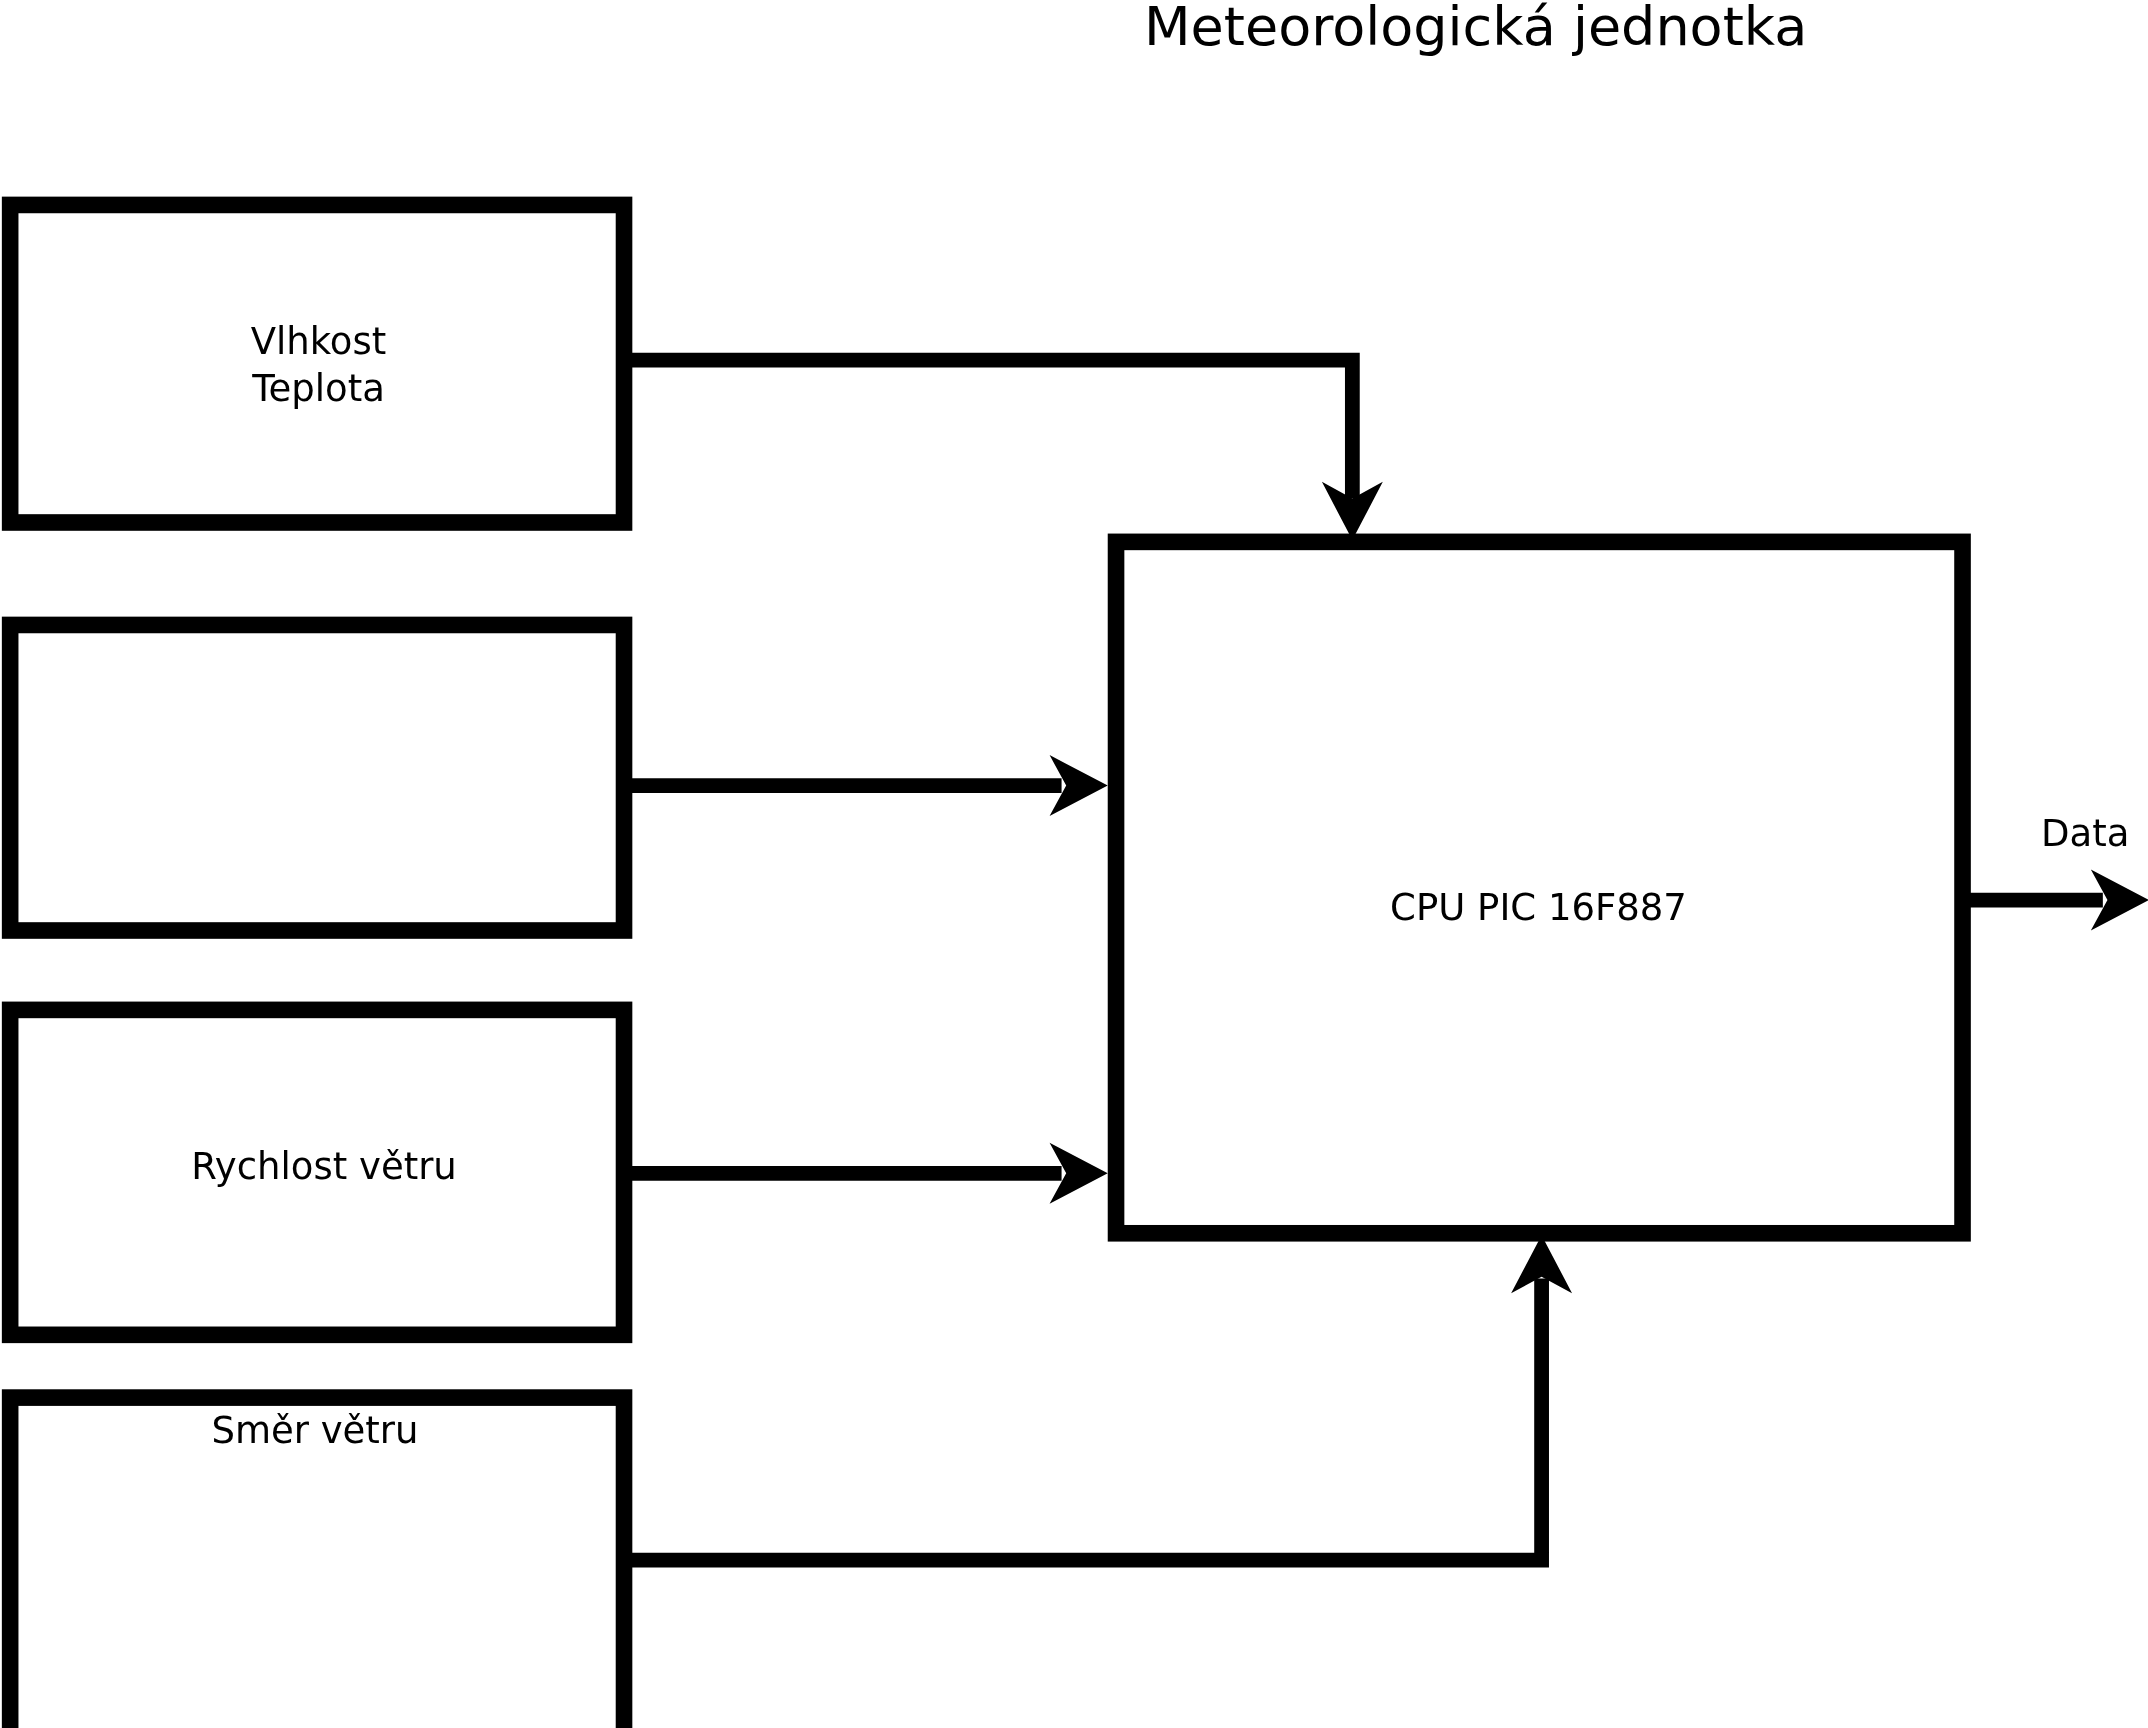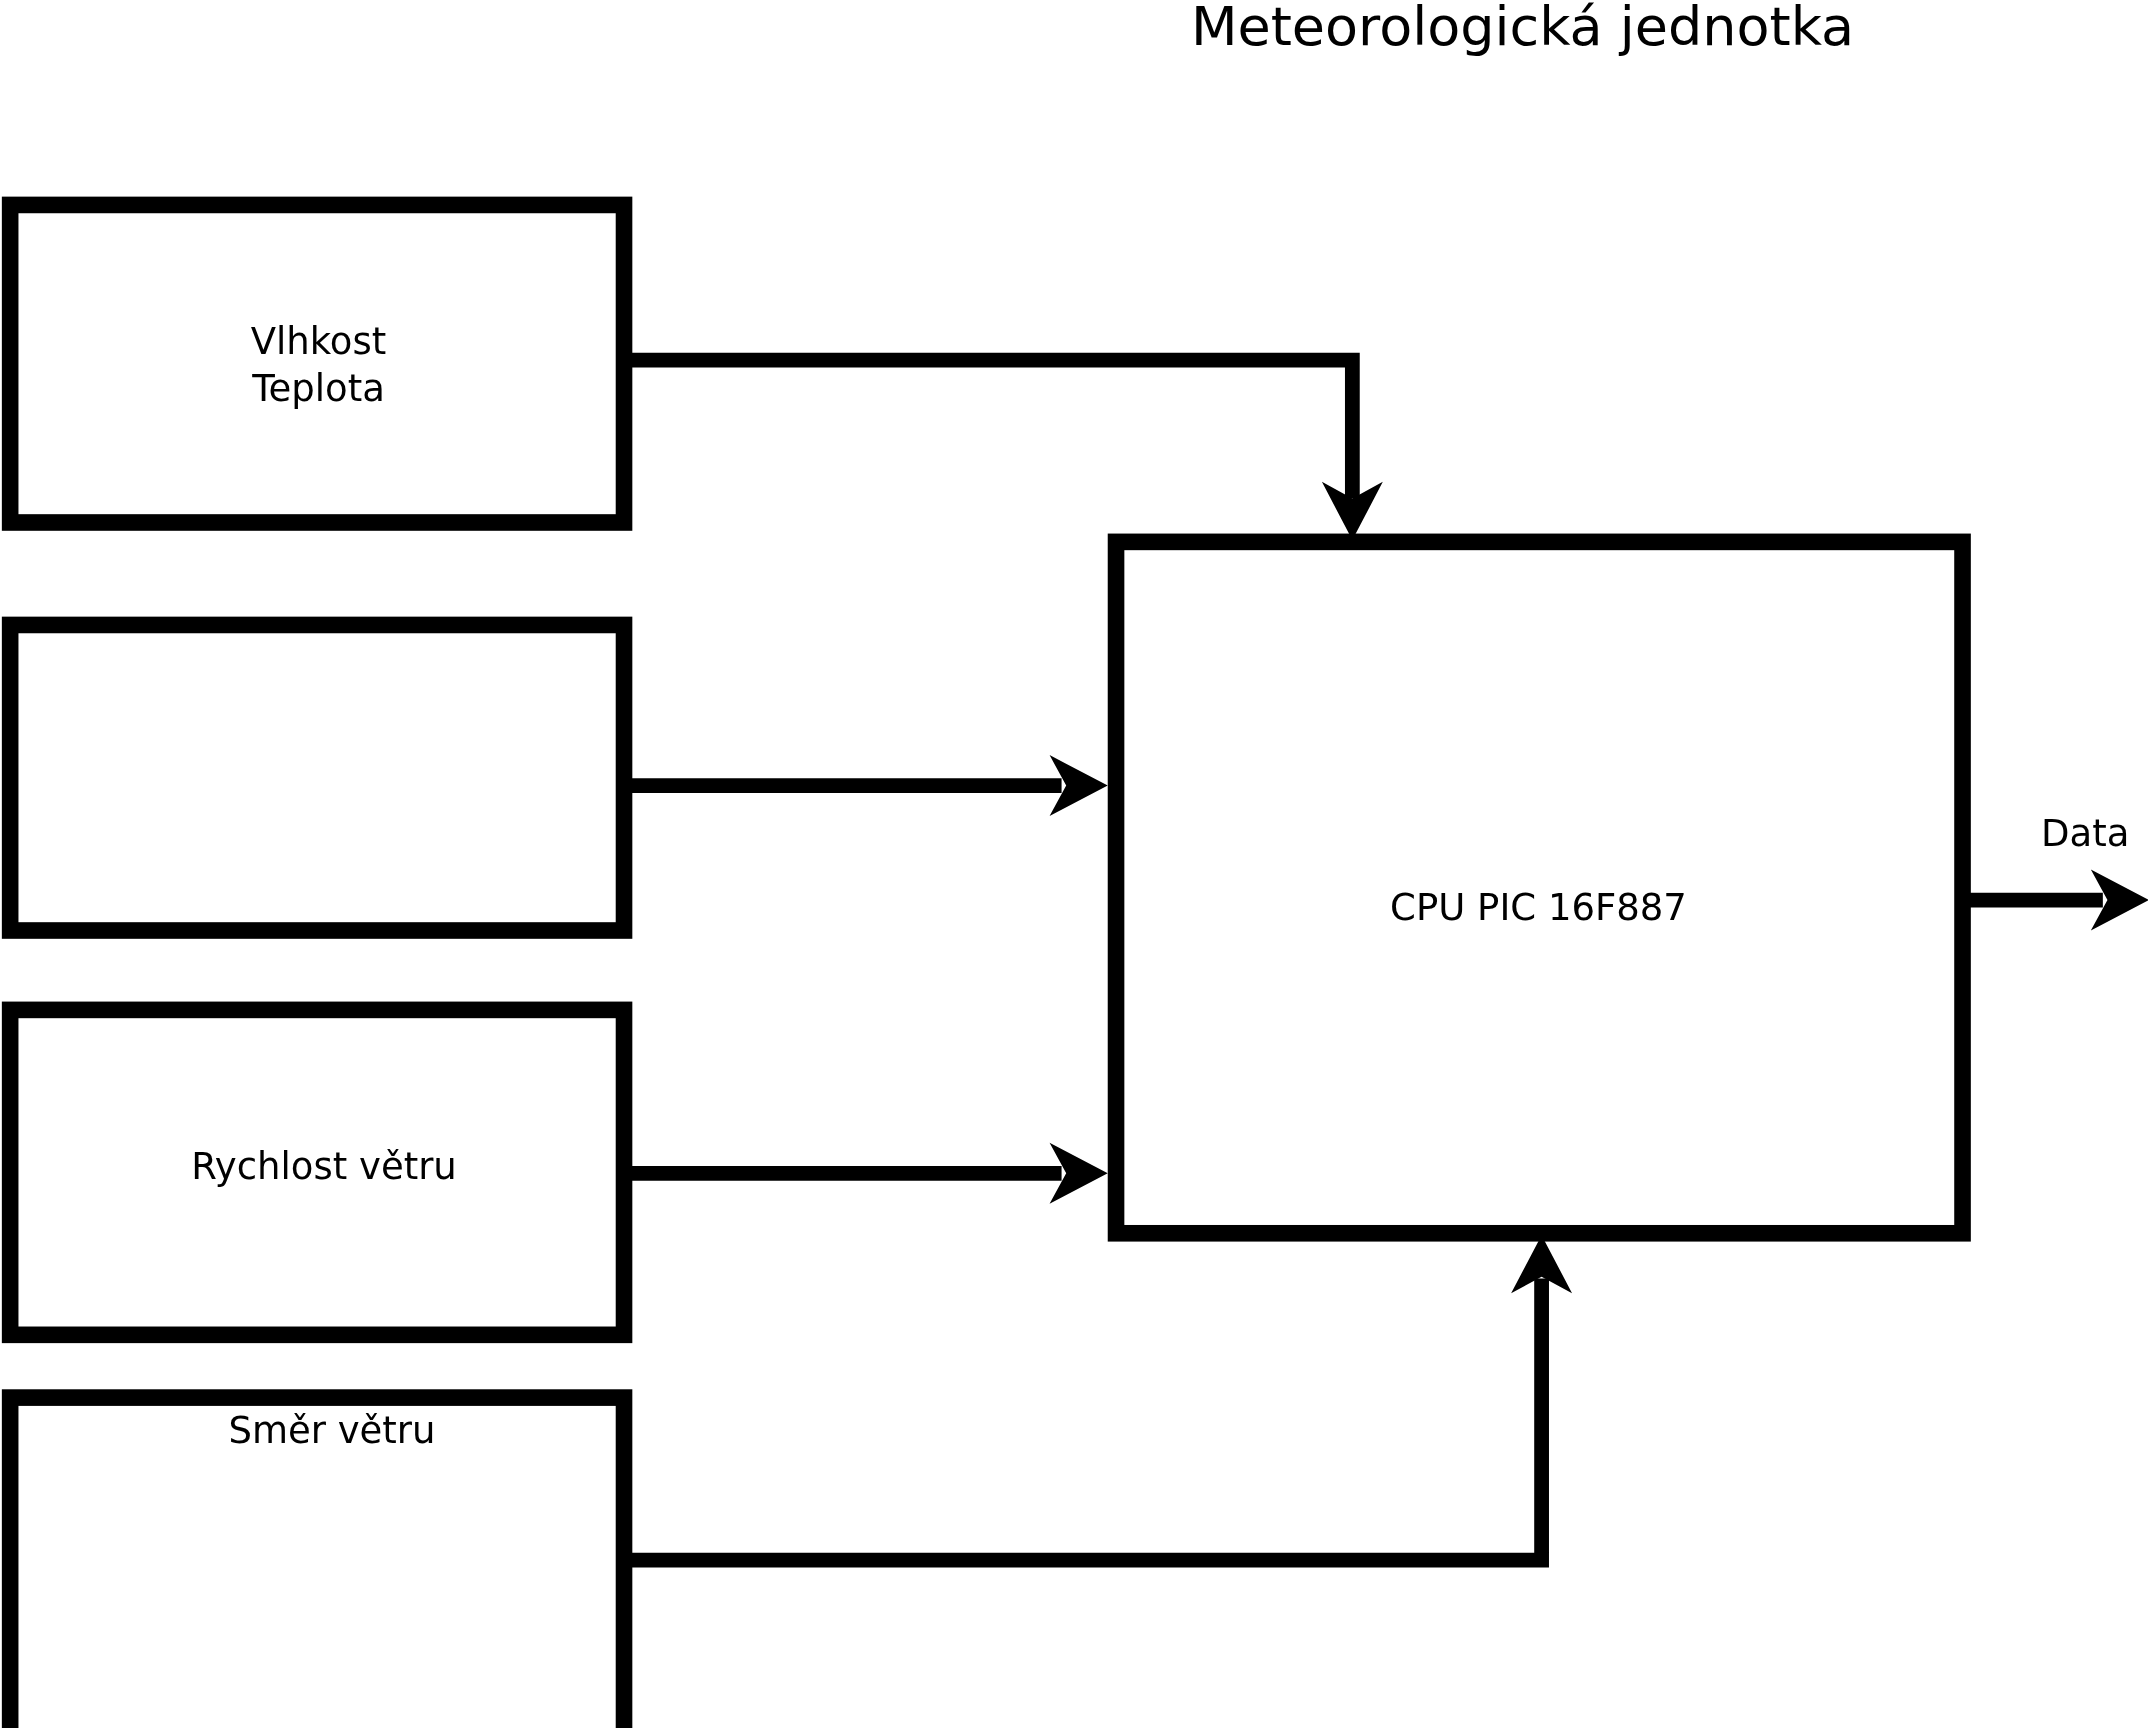--- a/index.html
+++ b/index.html
@@ -23,21 +23,20 @@
     left: 0;
     top: 0;
     width: 2149px;
     height: 1729px;
   }
   .diagram-title {
     position: absolute;
     left: 1144px;
     top: 0px;
     width: 757px;
-    text-align: center;
     font-size: 54px;
     color: #000000;
     letter-spacing: 0px;
     line-height: 1.0;
     white-space: nowrap;
   }
   .block-label {
     position: absolute;
     text-align: center;
     color: #000000;
@@ -47,21 +46,21 @@
   }
   .edge-label {
     position: absolute;
     color: #000000;
     font-size: 37px;
     white-space: nowrap;
   }
   .box-1-label { left: 18.5px;   top: 318px;  width: 600px; }
   .box-2-label { left: 18.5px;   top: 755px;  width: 600px; }
   .box-3-label { left: 24px;   top: 1143px; width: 600px; }
-  .box-4-label { left: 32px;   top: 1407px; width: 600px; text-align: center; }
+  .box-4-label { left: 15px;   top: 1407px; width: 600px; text-align: center; }
   .cpu-label    { left: 1121px; top: 884px; width: 835px; }
   .data-label   { left: 2008px; top: 812px; margin-left: 33px; }
 </style>
 </head>
 <body>
 
 <div id="canvas">
 
   <svg id="diagram-svg" viewBox="0 0 2328 1873" xmlns="http://www.w3.org/2000/svg">
 

